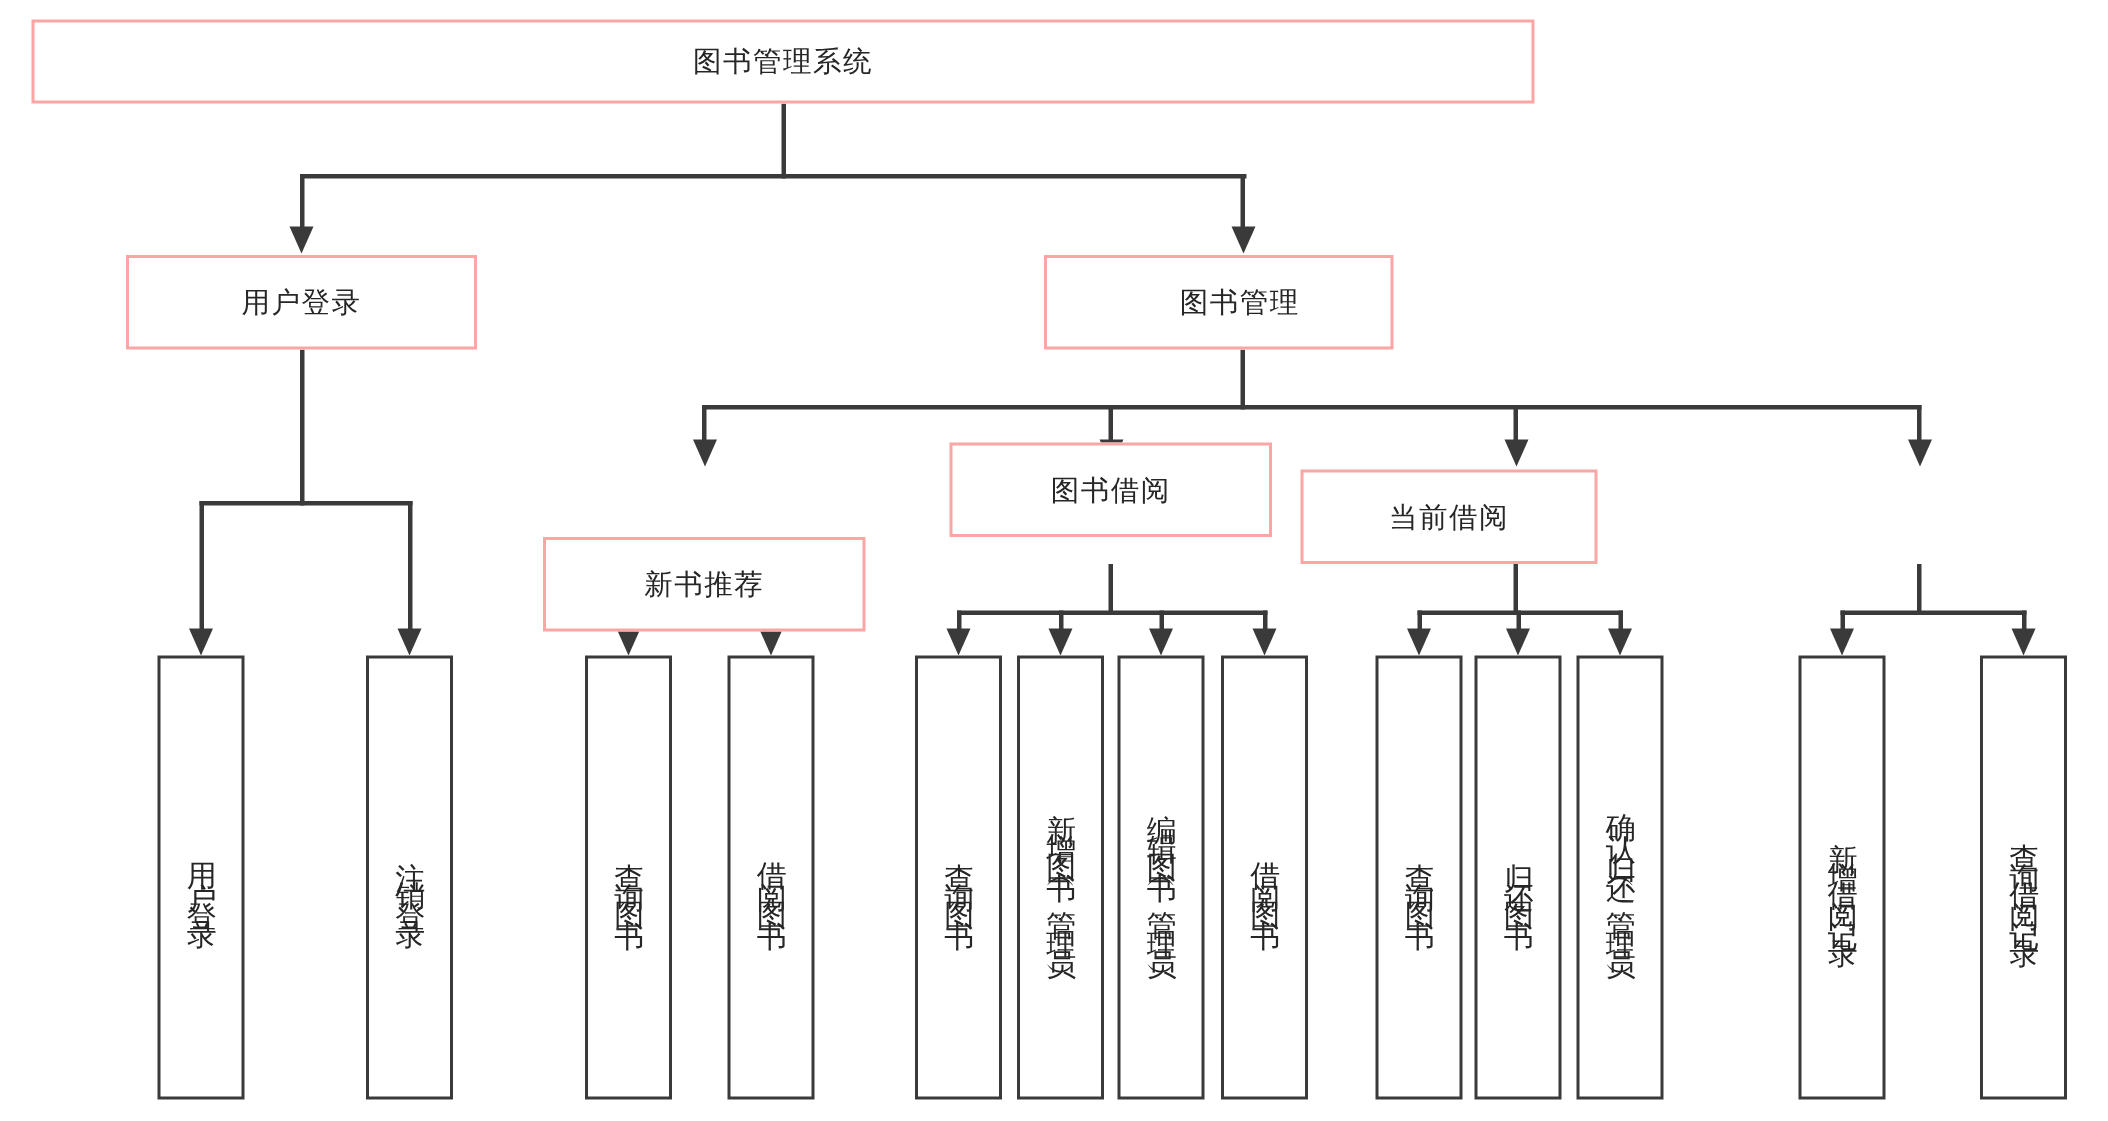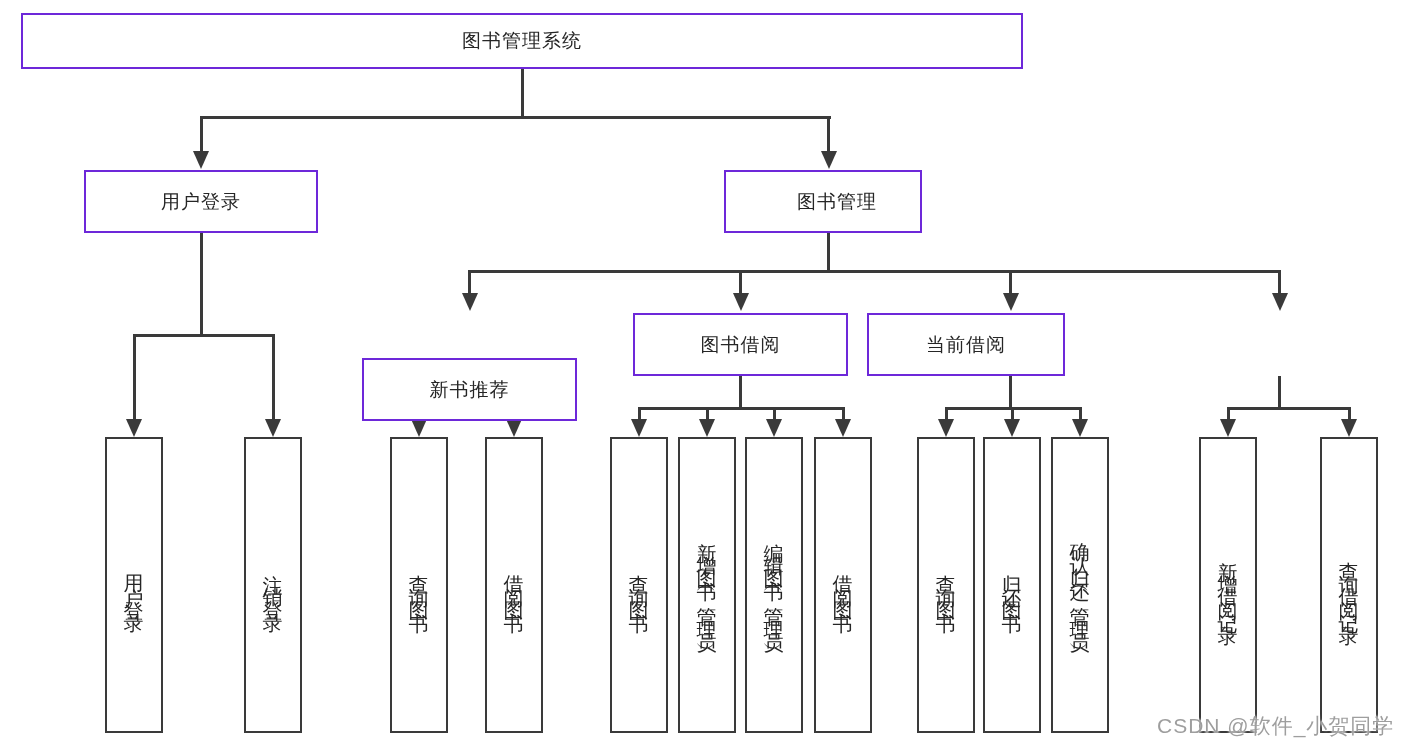--- a/index.html
+++ b/index.html
@@ -7,21 +7,21 @@
     position: relative;
     width: 1405px;
     height: 747px;
     background: #ffffff;
     font-family: "Liberation Sans", "DejaVu Sans", sans-serif;
     overflow: hidden;
   }
   .box {
     position: absolute;
     background: #ffffff;
-    border: 2px solid #6d28d9;
+    border: 2px solid #fca5a5;
     box-sizing: border-box;
     display: flex;
     align-items: center;
     justify-content: center;
     color: #262626;
     font-size: 19px;
     letter-spacing: 1px;
     z-index: 2;
   }
   .vbox {
@@ -77,21 +77,21 @@
   <div class="vline" style="left:520.5px; top:69px;  height:50px;"></div>
   <div class="hline" style="left:199.5px; top:116px; width:631px;"></div>
   <div class="vline" style="left:199.5px; top:116px; height:38px;"></div>
   <div class="arrow" style="left:193px;   top:151px;"></div>
   <div class="vline" style="left:827px;   top:116px; height:38px;"></div>
   <div class="arrow" style="left:820.5px; top:151px;"></div>
 
   <div class="box" style="left:84px; top:170px; width:234px; height:63px;">
     <span>用户登录</span>
   </div>
-  <div class="box" style="left:724px; top:170px; width:198px; height:63px;padding-left:28px;">
+  <div class="box" style="left:696px; top:170px; width:233px; height:63px;padding-left:28px;">
     <span>图书管理</span>
   </div>
 
   <div class="vline" style="left:199.5px; top:233px; height:104px;"></div>
   <div class="hline" style="left:132.5px; top:334px; width:142px;"></div>
   <div class="vline" style="left:132.5px; top:334px; height:87px;"></div>
   <div class="arrow" style="left:126px;   top:419px;"></div>
   <div class="vline" style="left:271.5px; top:334px; height:87px;"></div>
   <div class="arrow" style="left:265px;   top:419px;"></div>
 
@@ -102,21 +102,21 @@
   <div class="vline" style="left:739px;    top:270px; height:26px;"></div>
   <div class="arrow" style="left:732.5px;  top:293px;"></div>
   <div class="vline" style="left:1009px;   top:270px; height:26px;"></div>
   <div class="arrow" style="left:1002.5px; top:293px;"></div>
   <div class="vline" style="left:1278px;   top:270px; height:26px;"></div>
   <div class="arrow" style="left:1271.5px; top:293px;"></div>
 
   <div class="box" style="left:362px; top:313px; width:215px; height:63px;margin-top:45px;">
     <span>新书推荐</span>
   </div>
-  <div class="box" style="left:633px; top:313px; width:215px; height:63px;">
+  <div class="box" style="left:633px; top:295px; width:215px; height:63px;">
     <span>图书借阅</span>
   </div>
   <div class="box" style="left:867px; top:313px; width:198px; height:63px;">
     <span>当前借阅</span>
   </div>
 
   <div class="vline" style="left:468px;   top:376px; height:34px;"></div>
   <div class="hline" style="left:417.5px; top:407px; width:98px;"></div>
   <div class="vline" style="left:417.5px; top:407px; height:14px;"></div>
   <div class="arrow" style="left:411px;   top:419px;"></div>
@@ -187,15 +187,14 @@
     <span class="vtext">确认归还（管理员）</span>
   </div>
 
   <div class="vbox" style="left:1199px; top:437px; width:58px; height:296px;">
     <span class="vtext">新增借阅记录</span>
   </div>
   <div class="vbox" style="left:1320px; top:437px; width:58px; height:296px;">
     <span class="vtext">查询借阅记录</span>
   </div>
 
-  <div class="watermark">CSDN @软件_小贺同学</div>
 
 </div>
 
 </body></html>

